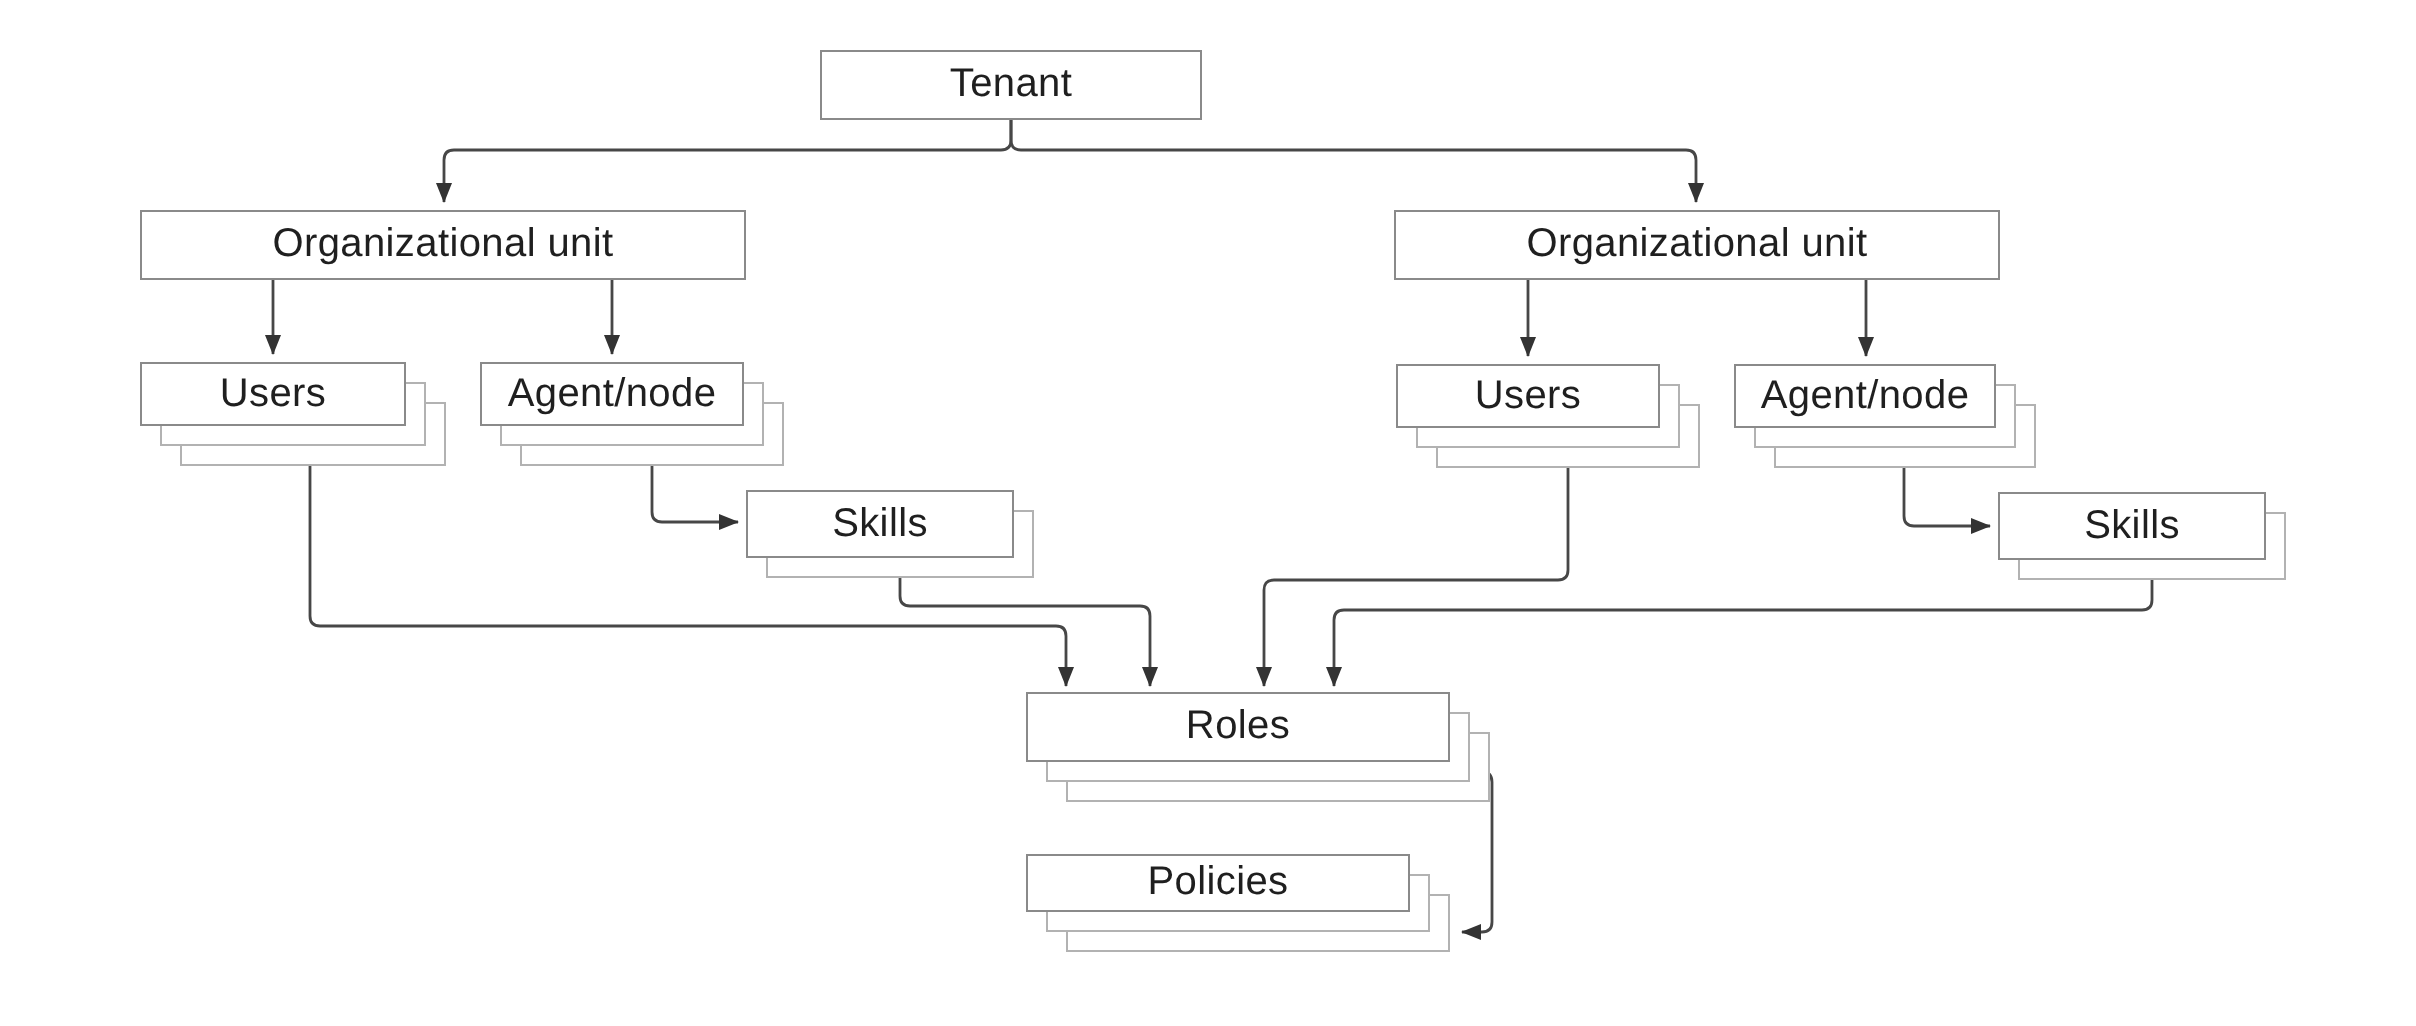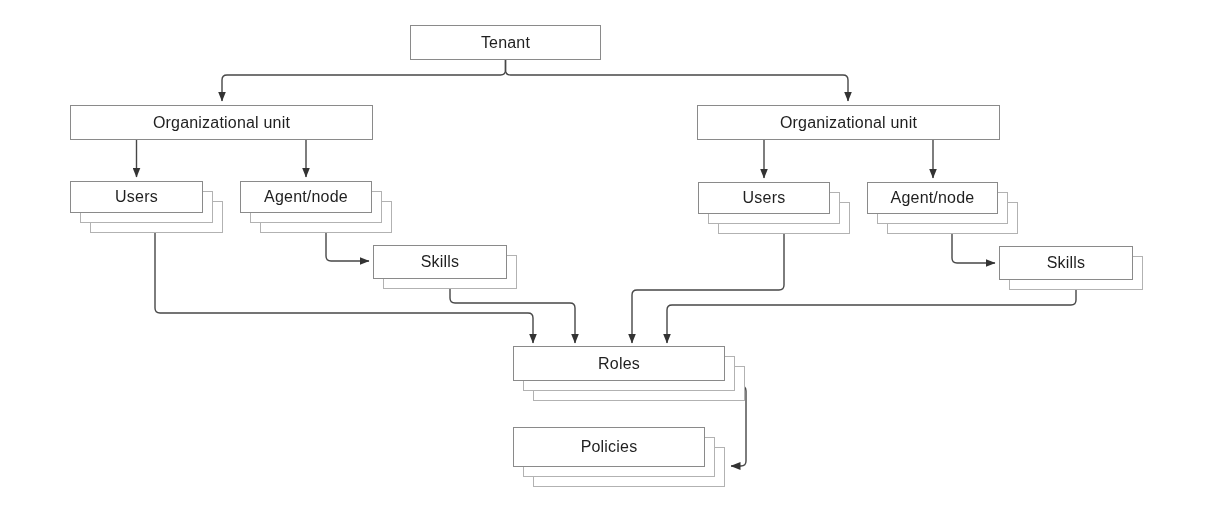--- a/index.html
+++ b/index.html
@@ -21,34 +21,34 @@
     position:absolute;left:0;top:0;width:100%;height:100%;
     background:#fff;border:1px solid var(--shadow-border);box-sizing:border-box;
   }
   .layer.l1{transform:translate(10px,10px);}
   .layer.l2{transform:translate(20px,20px);}
   .layer.main{
     border-color:var(--box-border);
     display:flex;align-items:center;justify-content:center;
   }
   .node-label{
-    font-size:16px;color:var(--text);letter-spacing:.2px;white-space:nowrap;
+    font-size:20px;color:var(--text);letter-spacing:.2px;white-space:nowrap;
   }
   
   #n-tenant      {left:410px;top:25px; width:191px;height:35px;}
   #n-org-left    {left:70px; top:105px;width:303px;height:35px;}
   #n-org-right   {left:697px;top:105px;width:303px;height:35px;}
   #n-users-left  {left:70px; top:181px;width:133px;height:32px;}
   #n-agent-left  {left:240px;top:181px;width:132px;height:32px;}
   #n-users-right {left:698px;top:182px;width:132px;height:32px;}
   #n-agent-right {left:867px;top:182px;width:131px;height:32px;}
   #n-skills-left {left:373px;top:245px;width:134px;height:34px;}
   #n-skills-right{left:999px;top:246px;width:134px;height:34px;}
   #n-roles       {left:513px;top:346px;width:212px;height:35px;}
-  #n-policies    {left:513px;top:427px;width:192px;height:40px;}
+  #n-policies    {left:513px;top:427px;width:192px;height:29px;}
 </style>
 </head>
 <body>
 
 <div class="canvas">
 
   <svg class="edges-svg" width="1208" height="513">
     <defs>
       <marker id="arrow" viewBox="0 0 10 8" refX="9.5" refY="4" markerUnits="userSpaceOnUse" markerWidth="10" markerHeight="8" orient="auto">
         <path d="M0,0 L10,4 L0,8 z" fill="#333333"></path>

